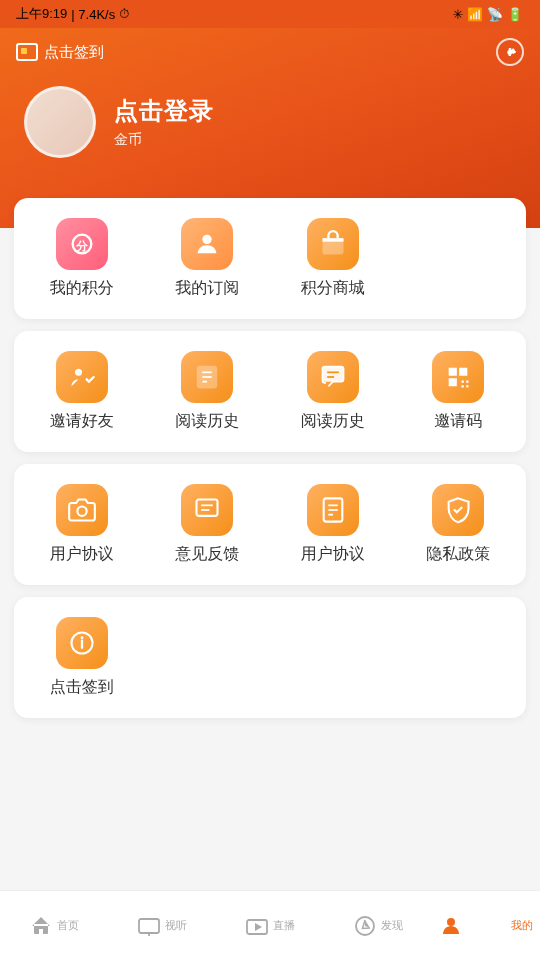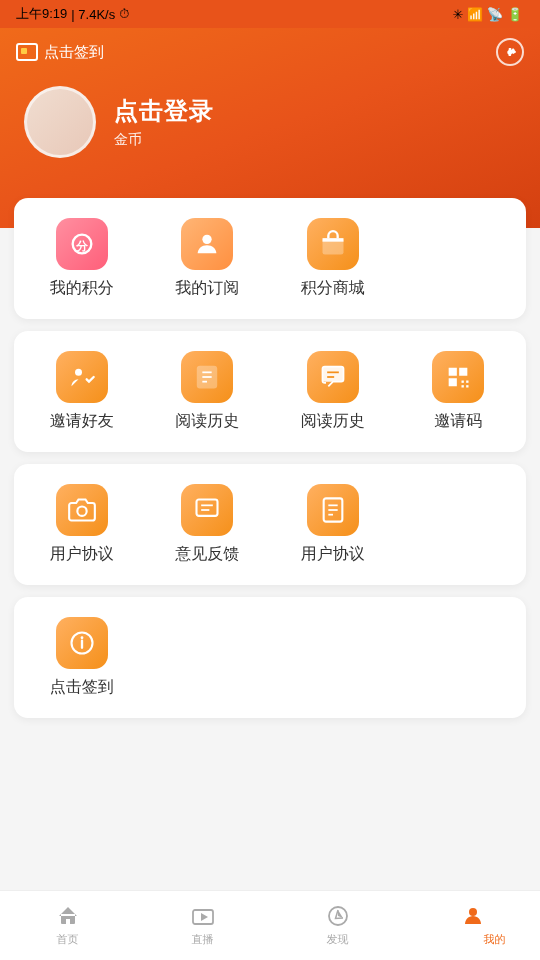--- a/index.html
+++ b/index.html
@@ -170,21 +170,21 @@
       width: 540px;
       height: 70px;
       background: white;
       border-top: 1px solid #eee;
       display: flex;
       align-items: center;
     }
     .nav-item {
       flex: 1;
       display: flex;
-      flex-direction: column;
+      flex-direction: row;
       align-items: center;
       justify-content: center;
       gap: 4px;
       cursor: pointer;
       height: 100%;
     }
     .nav-label {
       font-size: 11px;
       color: #aaa;
     }
@@ -351,20 +351,29 @@
           <svg width="28" height="28" viewBox="0 0 24 24" fill="white">
             <rect x="4" y="2" width="16" height="20" rx="2" fill="none" stroke="white" stroke-width="1.8"></rect>
             <line x1="8" y1="8" x2="16" y2="8" stroke="white" stroke-width="1.5"></line>
             <line x1="8" y1="12" x2="16" y2="12" stroke="white" stroke-width="1.5"></line>
             <line x1="8" y1="16" x2="12" y2="16" stroke="white" stroke-width="1.5"></line>
           </svg>
         </div>
         <span class="icon-label">用户协议</span>
       </div>
 
+      <div class="icon-item">
+        <div class="icon-box icon-privacy">
+          <svg width="28" height="28" viewBox="0 0 24 24" fill="white">
+            <path d="M12 2L4 5v6c0 5.25 3.5 10.15 8 11.5C17.5 21.15 21 16.25 21 11V5L12 2z" fill="none" stroke="white" stroke-width="1.8"></path>
+            <path d="M9 12l2 2 4-4" stroke="white" stroke-width="1.8" fill="none" stroke-linecap="round"></path>
+          </svg>
+        </div>
+        <span class="icon-label">隐私政策</span>
+      </div>
     </div>
   </div>
 
   <div class="card">
     <div class="icon-grid">
       <div class="icon-item">
         <div class="icon-box icon-about">
           <svg width="28" height="28" viewBox="0 0 24 24" fill="white">
             <circle cx="12" cy="12" r="9" fill="none" stroke="white" stroke-width="1.8"></circle>
             <line x1="12" y1="10" x2="12" y2="16" stroke="white" stroke-width="2" stroke-linecap="round"></line>
@@ -380,20 +389,28 @@
 
 <div class="bottom-nav">
 
   <div class="nav-item">
     <svg width="24" height="24" viewBox="0 0 24 24" fill="#aaa">
       <path d="M3 12l9-9 9 9M5 10v9a1 1 0 001 1h4v-5h4v5h4a1 1 0 001-1v-9"></path>
     </svg>
     <span class="nav-label">首页</span>
   </div>
 
+  <div class="nav-item">
+    <svg width="24" height="24" viewBox="0 0 24 24" fill="none" stroke="#aaa" stroke-width="1.8">
+      <rect x="2" y="5" width="20" height="14" rx="2"></rect>
+      <line x1="8" y1="19" x2="16" y2="19"></line>
+      <line x1="12" y1="19" x2="12" y2="22"></line>
+    </svg>
+    <span class="nav-label">视听</span>
+  </div>
 
   <div class="nav-item">
     <svg width="24" height="24" viewBox="0 0 24 24" fill="none" stroke="#aaa" stroke-width="1.8">
       <rect x="2" y="6" width="20" height="14" rx="2"></rect>
       <polygon points="10,9 17,13 10,17" fill="#aaa" stroke="none"></polygon>
     </svg>
     <span class="nav-label">直播</span>
   </div>
 
   <div class="nav-item">

